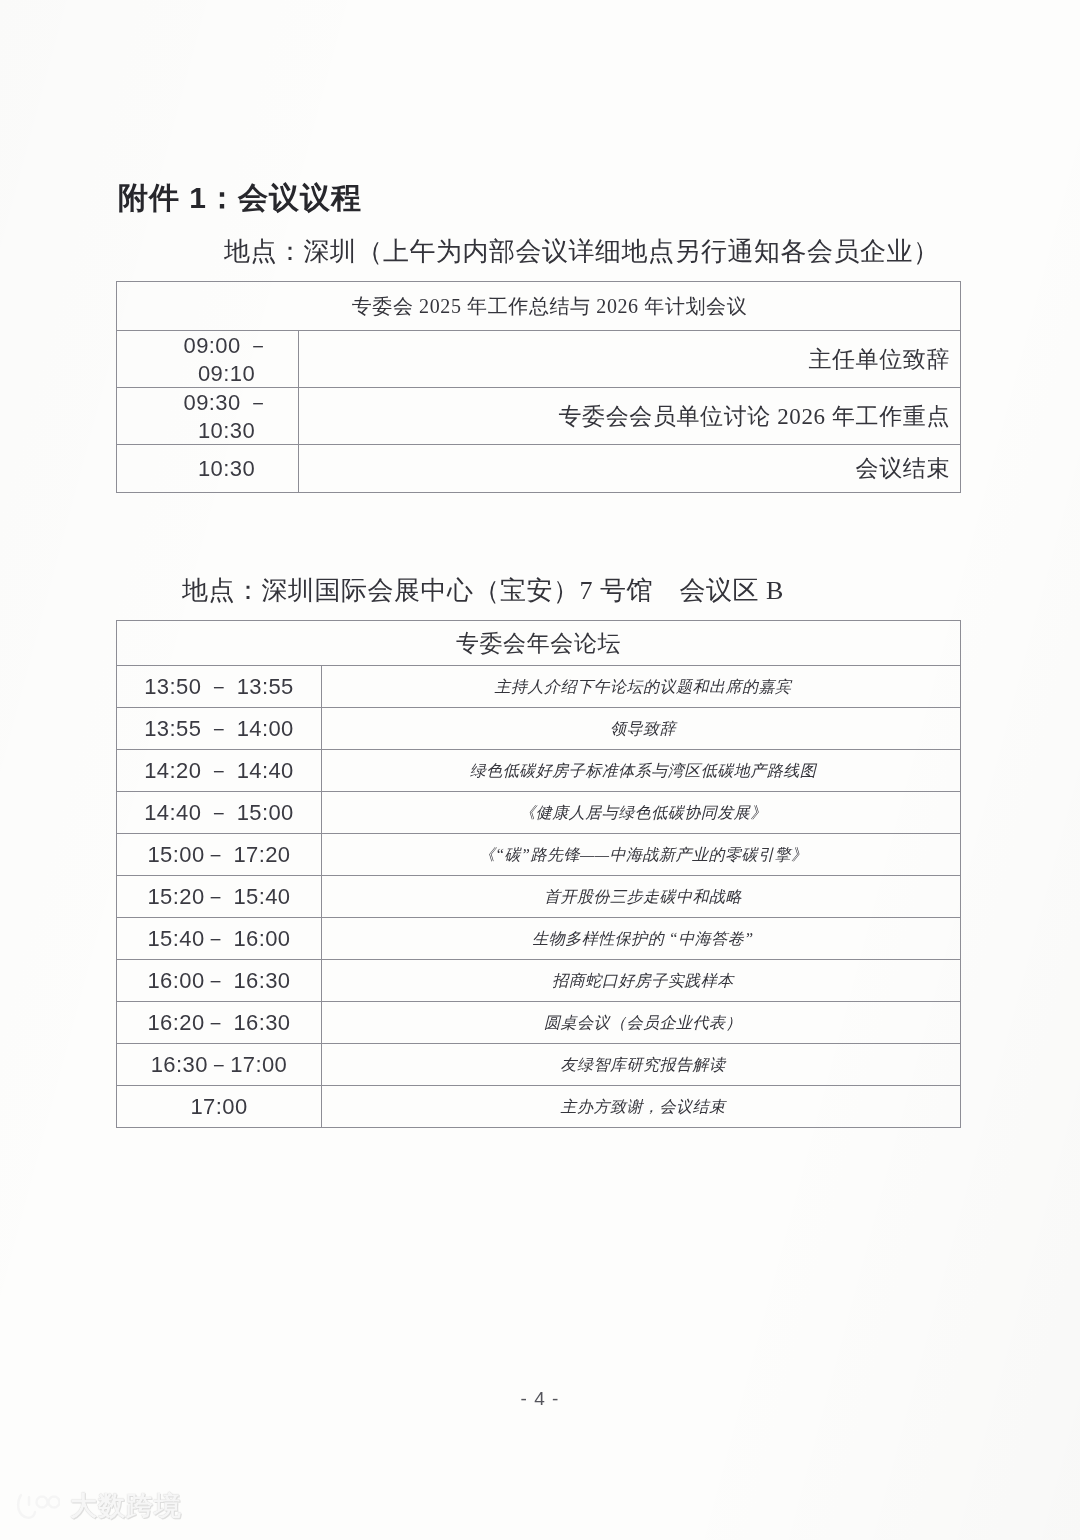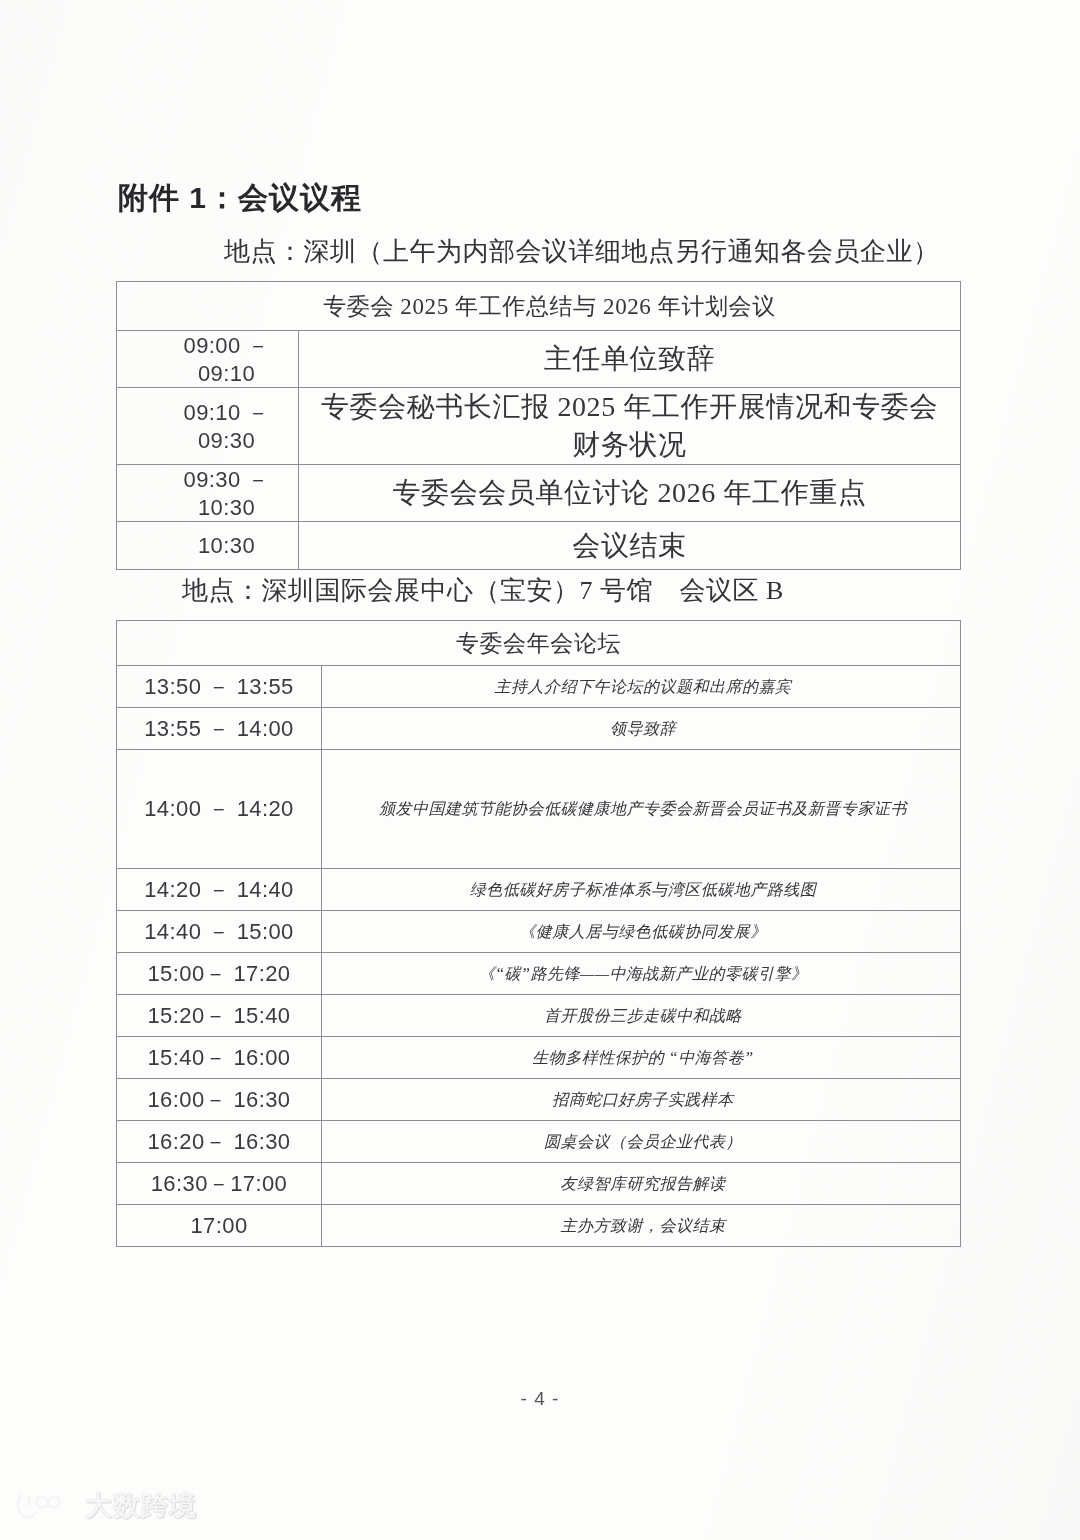--- a/index.html
+++ b/index.html
@@ -78,37 +78,37 @@
 
   
   .table-1 {
     left: 116px;
     top: 281px;
     width: 845px;
   }
   .table-1 .col-time  { width: 182px; }
   .table-1 .title-cell {
     text-align: center;
-    font-size: 23px;
+    font-size: 20px;
     height: 48px;
     letter-spacing: 0.6px;
     padding-left: 32px;
   }
   .table-1 .time-cell {
     text-align: center;
     font-size: 22px;
     height: 47px;
     letter-spacing: 0.4px;
     font-family: "Liberation Sans", "DejaVu Sans", sans-serif;
     color: #3a3a42;
     padding-left: 48px;
   }
   .table-1 .desc-cell {
-    text-align: center;
-    font-size: 28px;
+    text-align: right;
+    font-size: 23px;
     letter-spacing: 0.6px;
   }
 
   
   .table-2 {
     left: 116px;
     top: 620px;
     width: 845px;
   }
   .table-2 .col-time { width: 205px; }
@@ -167,21 +167,20 @@
   }
   .watermark-text {
     font-family: "DejaVu Sans", "Liberation Sans", sans-serif;
     font-size: 27px;
     font-weight: 700;
     color: #f2f2f2;
     text-shadow:
       0 0 1px rgba(140,140,140,0.9),
       1px 1px 0 rgba(160,160,160,0.55);
     letter-spacing: 1px;
-    margin-left: 15px;
   }
 </style>
 </head>
 <body>
 
 <div class="page"></div>
 
 <div class="content">
 
   <div class="doc-title">附件 1：会议议程</div>
@@ -195,24 +194,20 @@
     </colgroup>
     <tbody>
       <tr>
         <td class="title-cell" colspan="2">专委会 2025 年工作总结与 2026 年计划会议</td>
       </tr>
       <tr>
         <td class="time-cell">09:00 － 09:10</td>
         <td class="desc-cell">主任单位致辞</td>
       </tr>
       <tr>
-        <td class="time-cell">09:10 － 09:30</td>
-        <td class="desc-cell">专委会秘书长汇报 2025 年工作开展情况和专委会财务状况</td>
-      </tr>
-      <tr>
         <td class="time-cell">09:30 － 10:30</td>
         <td class="desc-cell">专委会会员单位讨论 2026 年工作重点</td>
       </tr>
       <tr>
         <td class="time-cell">10:30</td>
         <td class="desc-cell">会议结束</td>
       </tr>
     </tbody>
   </table>
 
@@ -227,24 +222,20 @@
       <tr>
         <td class="title-cell" colspan="2">专委会年会论坛</td>
       </tr>
     <tr class="r-normal">
           <td class="time-cell">13:50 － 13:55</td>
           <td class="desc-cell">主持人介绍下午论坛的议题和出席的嘉宾</td>
         </tr>
         <tr class="r-normal">
           <td class="time-cell">13:55 － 14:00</td>
           <td class="desc-cell">领导致辞</td>
-        </tr>
-        <tr class="r-tall">
-          <td class="time-cell">14:00 － 14:20</td>
-          <td class="desc-cell">颁发中国建筑节能协会低碳健康地产专委会新晋会员证书及新晋专家证书</td>
         </tr>
         <tr class="r-normal">
           <td class="time-cell">14:20 － 14:40</td>
           <td class="desc-cell">绿色低碳好房子标准体系与湾区低碳地产路线图</td>
         </tr>
         <tr class="r-normal">
           <td class="time-cell">14:40 － 15:00</td>
           <td class="desc-cell">《健康人居与绿色低碳协同发展》</td>
         </tr>
         <tr class="r-normal">

